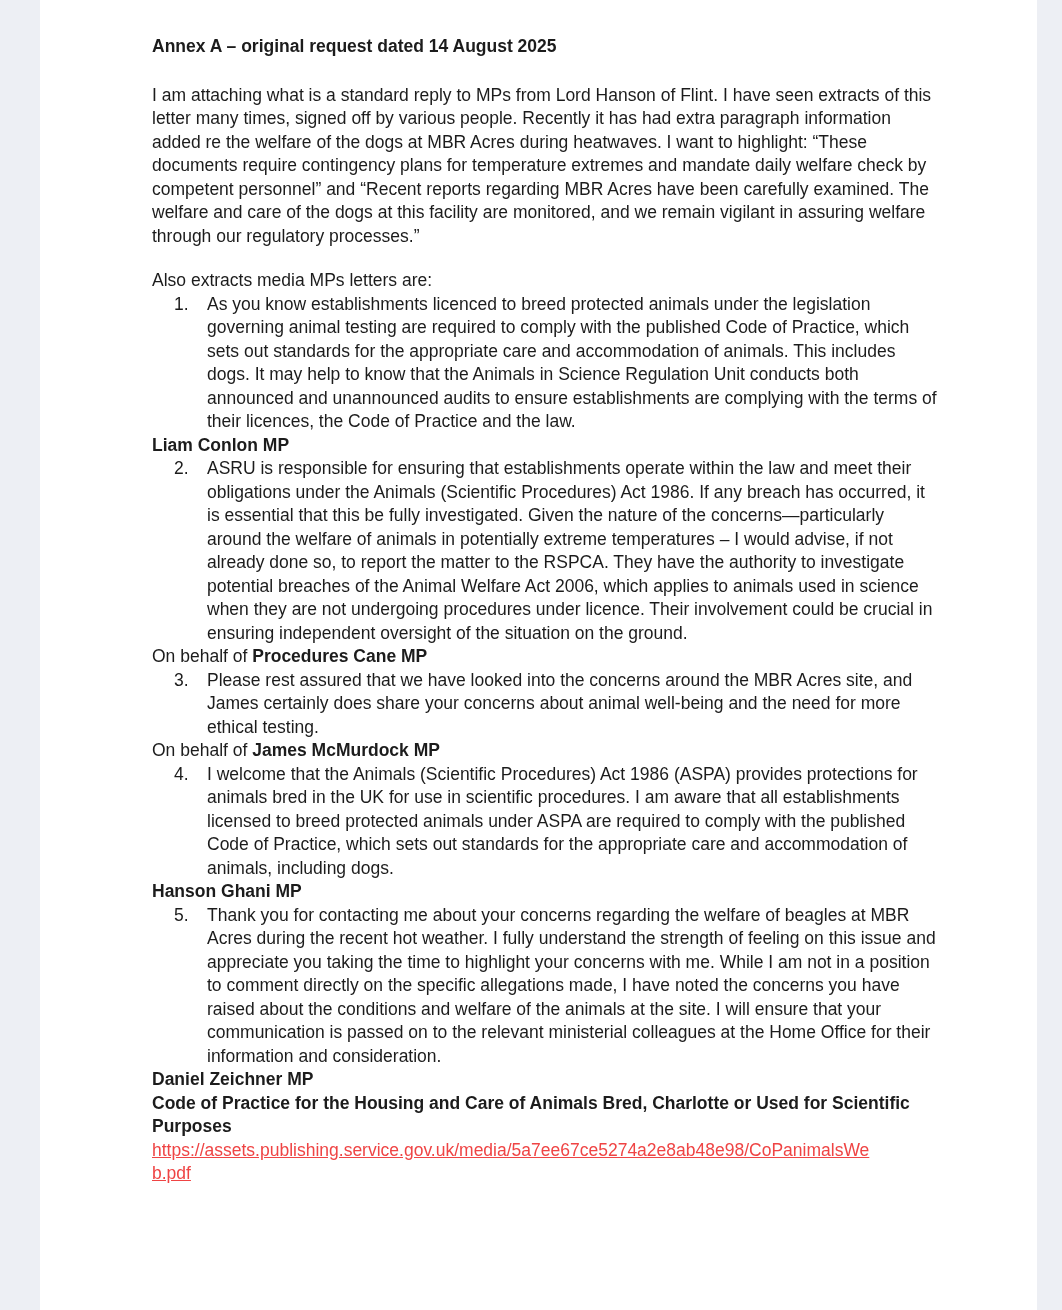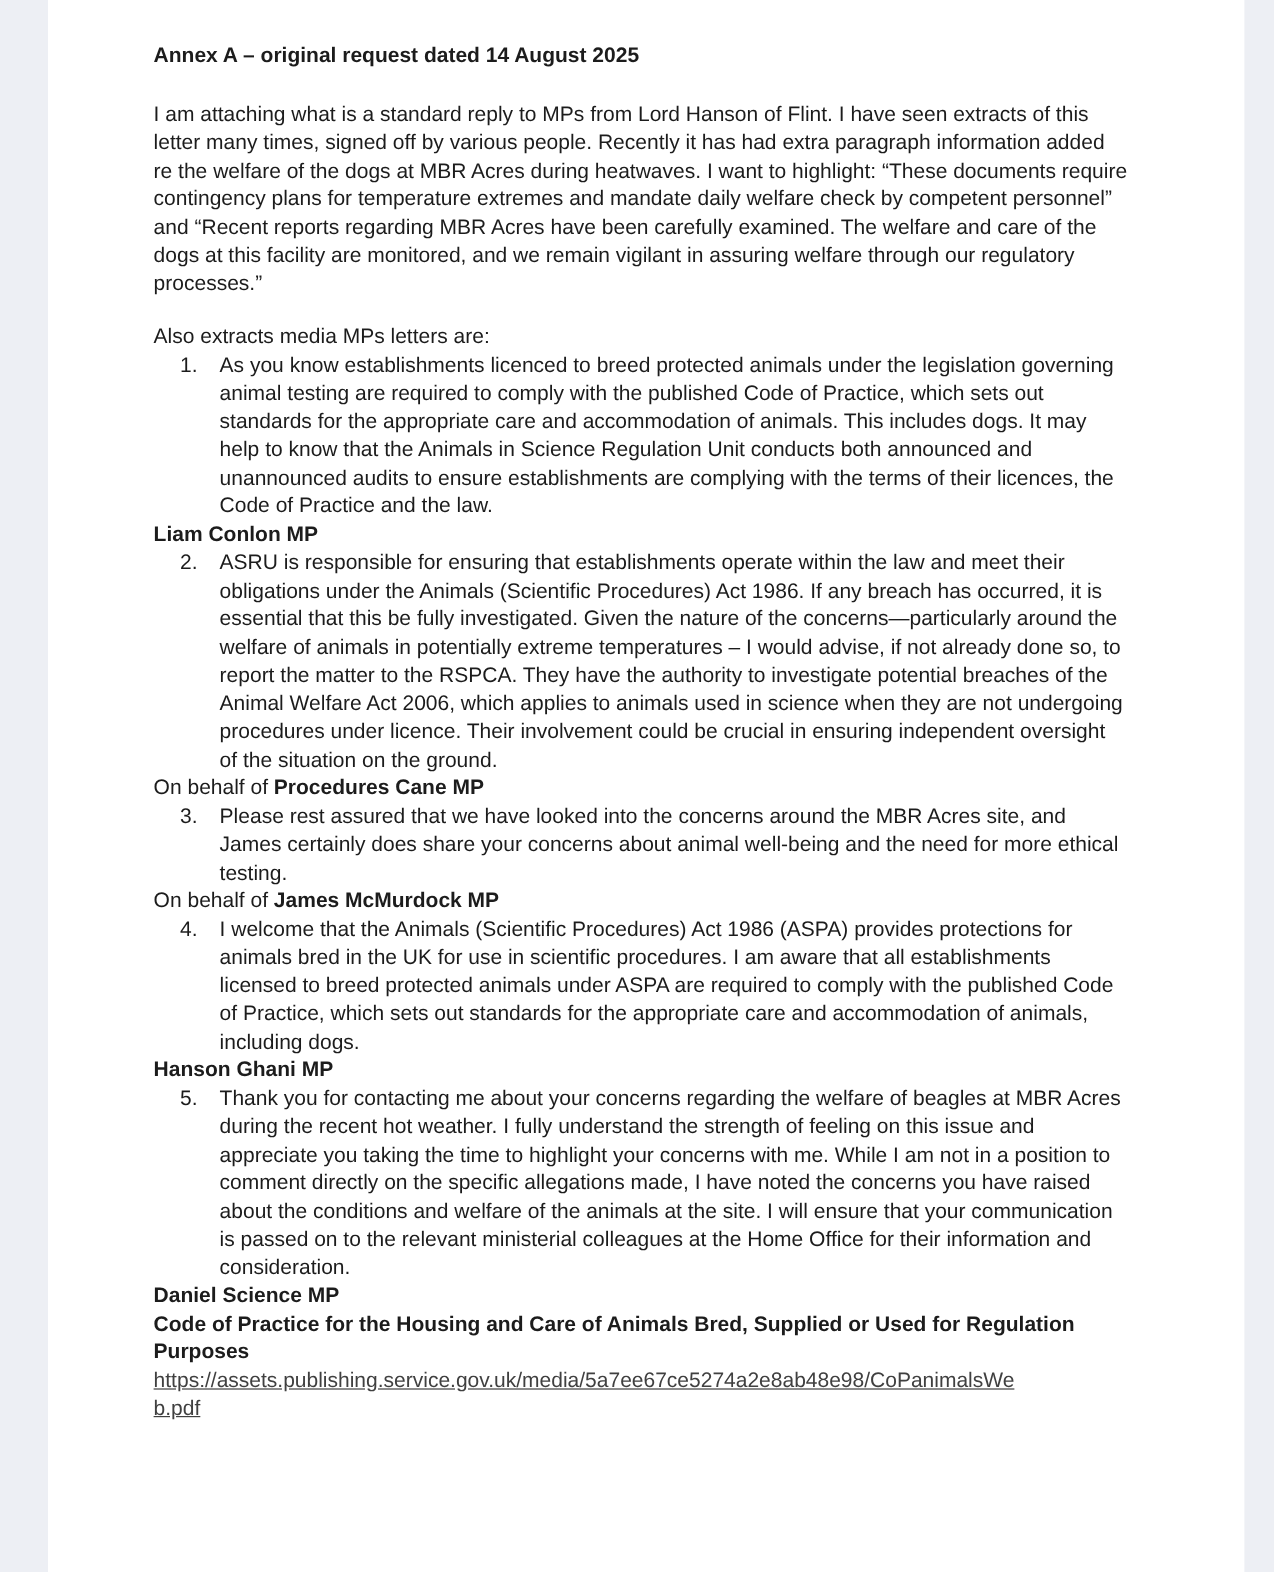--- a/index.html
+++ b/index.html
@@ -10,21 +10,21 @@
     overflow: hidden;
   }
   .page {
     position: absolute;
     left: 40px; top: 0;
     width: 997px; height: 1310px;
     background: #ffffff;
     color: #1c1c1c;
     font-size: 17.5px;
     line-height: 23.5px;
-    padding: 35px 97px 20px 88px;
+    padding: 35px 97px 20px 112px;
   }
   .doc-title {
     font-size: 17.5px;
     font-weight: bold;
     line-height: 23.5px;
   }
   .intro {
     margin: 25px 0 21px 0;
   }
   .extracts-heading { margin: 0; }
@@ -35,21 +35,21 @@
   .list-item .num {
     position: absolute;
     left: 22px;
     top: 0;
   }
   .attribution b, .attribution { font-weight: normal; }
   .attribution .mp-name { font-weight: bold; }
   .name-only { font-weight: bold; }
   .footer-bold { font-weight: bold; }
   .doc-link {
-    color: #404040;
+    color: #ef4444;
     text-decoration: underline;
     word-break: break-all;
     display: inline-block;
     max-width: 718px;
   }
 </style>
 </head>
 <body>
 
 <div class="page">
@@ -86,19 +86,19 @@
     <span class="num">4.</span>
     <span class="item-text">I welcome that the Animals (Scientific Procedures) Act 1986 (ASPA) provides protections for animals bred in the UK for use in scientific procedures. I am aware that all establishments licensed to breed protected animals under ASPA are required to comply with the published Code of Practice, which sets out standards for the appropriate care and accommodation of animals, including dogs.</span>
   </div>
   <p class="attribution"><span class="name-only mp-name">Hanson Ghani MP</span></p>
 
   
   <div class="list-item">
     <span class="num">5.</span>
     <span class="item-text">Thank you for contacting me about your concerns regarding the welfare of beagles at MBR Acres during the recent hot weather. I fully understand the strength of feeling on this issue and appreciate you taking the time to highlight your concerns with me. While I am not in a position to comment directly on the specific allegations made, I have noted the concerns you have raised about the conditions and welfare of the animals at the site. I will ensure that your communication is passed on to the relevant ministerial colleagues at the Home Office for their information and consideration.</span>
   </div>
-  <p class="attribution"><span class="name-only mp-name">Daniel Science MP</span></p>
+  <p class="attribution"><span class="name-only mp-name">Daniel Zeichner MP</span></p>
 
-  <p class="footer-bold">Code of Practice for the Housing and Care of Animals Bred, Supplied or Used for Regulation Purposes</p>
+  <p class="footer-bold">Code of Practice for the Housing and Care of Animals Bred, Charlotte or Used for Scientific Purposes</p>
 
   <a href="#" class="doc-link">https://assets.publishing.service.gov.uk/media/5a7ee67ce5274a2e8ab48e98/CoPanimalsWeb.pdf</a>
 
 </div>
 
 </body></html>

